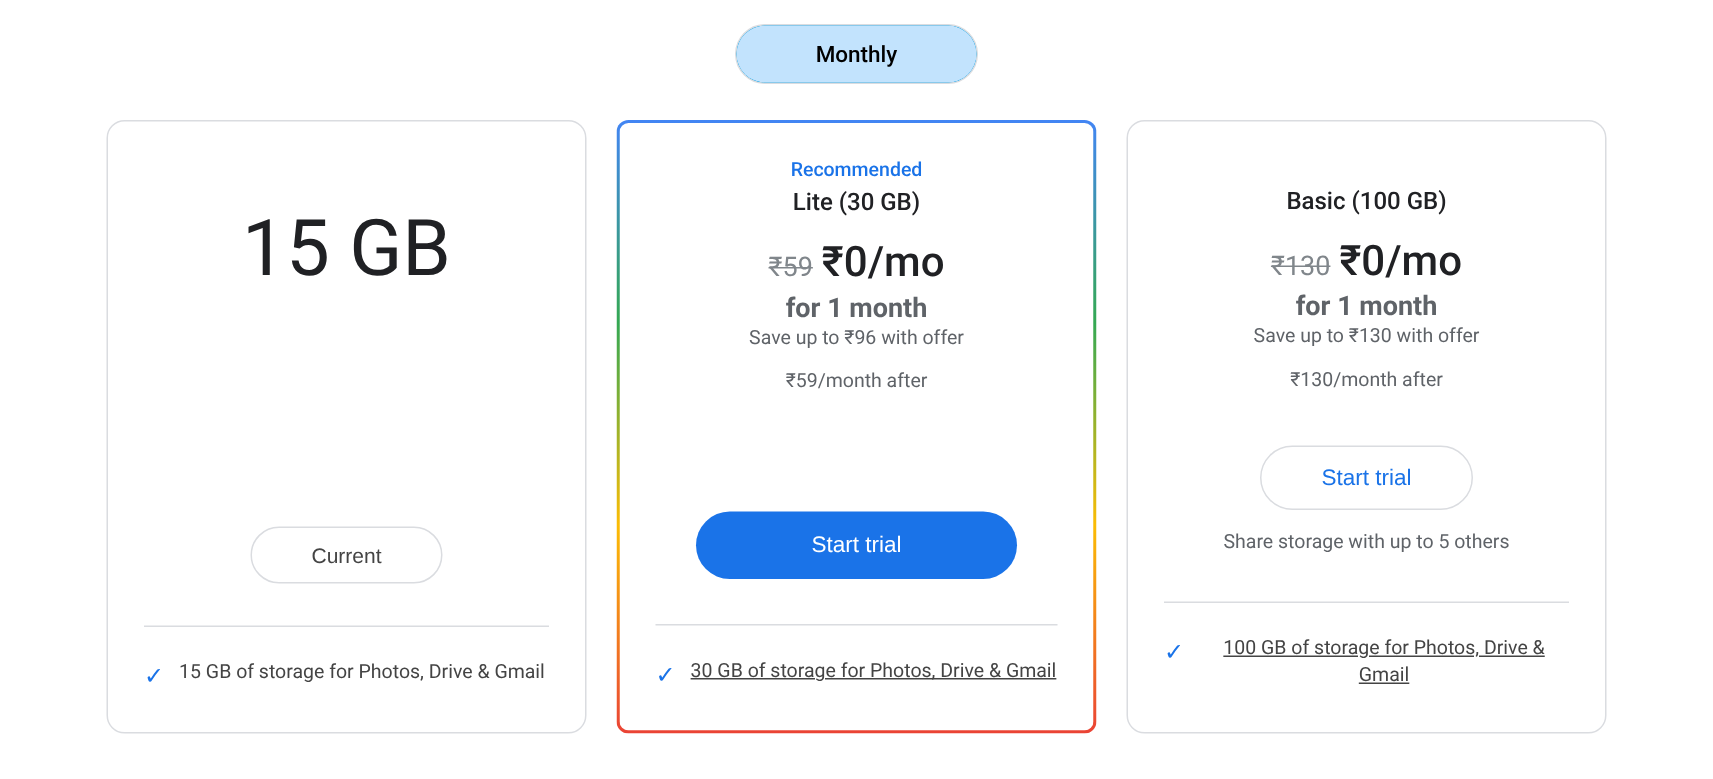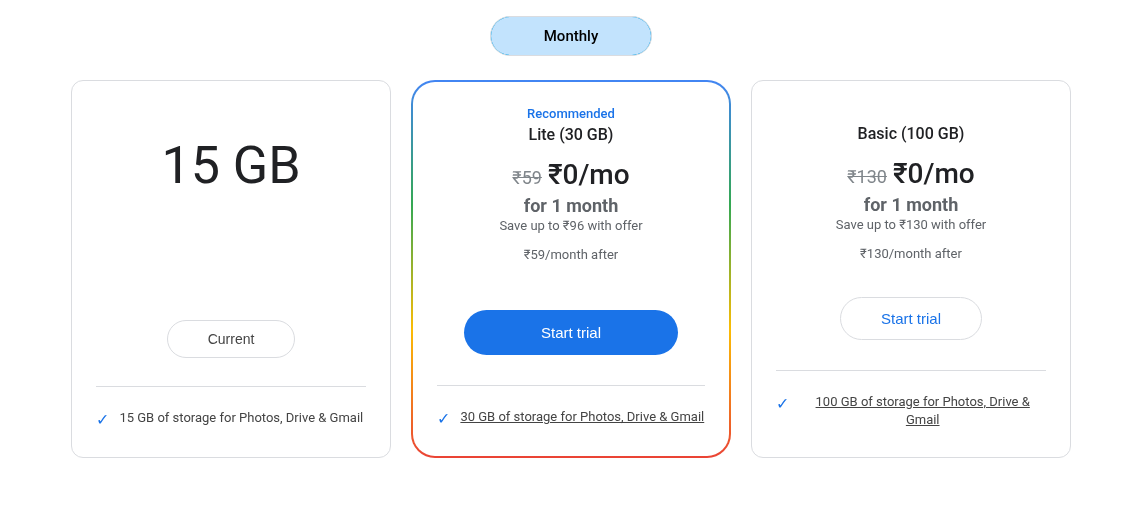--- a/index.html
+++ b/index.html
@@ -69,21 +69,21 @@
       flex-direction: column;
       align-items: center;
       flex: 1;
       max-width: 320px;
       min-width: 260px;
       position: relative;
     }
 
     .plan-card.recommended {
       border: 2.5px solid transparent;
-      border-radius: 24px;
+      border-radius: 8px;
       background: 
         linear-gradient(#fff, #fff) padding-box,
         linear-gradient(180deg, #4285f4 0%, #34a853 33%, #fbbc05 66%, #ea4335 100%) border-box;
     }
 
     .recommended-label {
       color: #1a73e8;
       font-size: 13px;
       font-weight: 500;
       margin-bottom: 4px;
@@ -298,20 +298,21 @@
       <div class="price-row">
         <span class="price-original">₹130</span>
         <span class="price-current">₹0/mo</span>
       </div>
       <div class="price-duration">for 1 month</div>
       <div class="price-offer">Save up to ₹130 with offer</div>
       <div class="price-after">₹130/month after</div>
     </div>
     <div class="spacer"></div>
     <button class="btn-start-trial-outline">Start trial</button>
+    <div class="share-storage">Share storage with up to 5 others</div>
     <div class="divider"></div>
     <div class="bottom-section">
       <div class="feature-row">
         <span class="check-icon">✓</span>
         <span class="feature-text">100 GB of storage for Photos, Drive &amp; Gmail</span>
       </div>
     </div>
   </div>
 
 </div>

